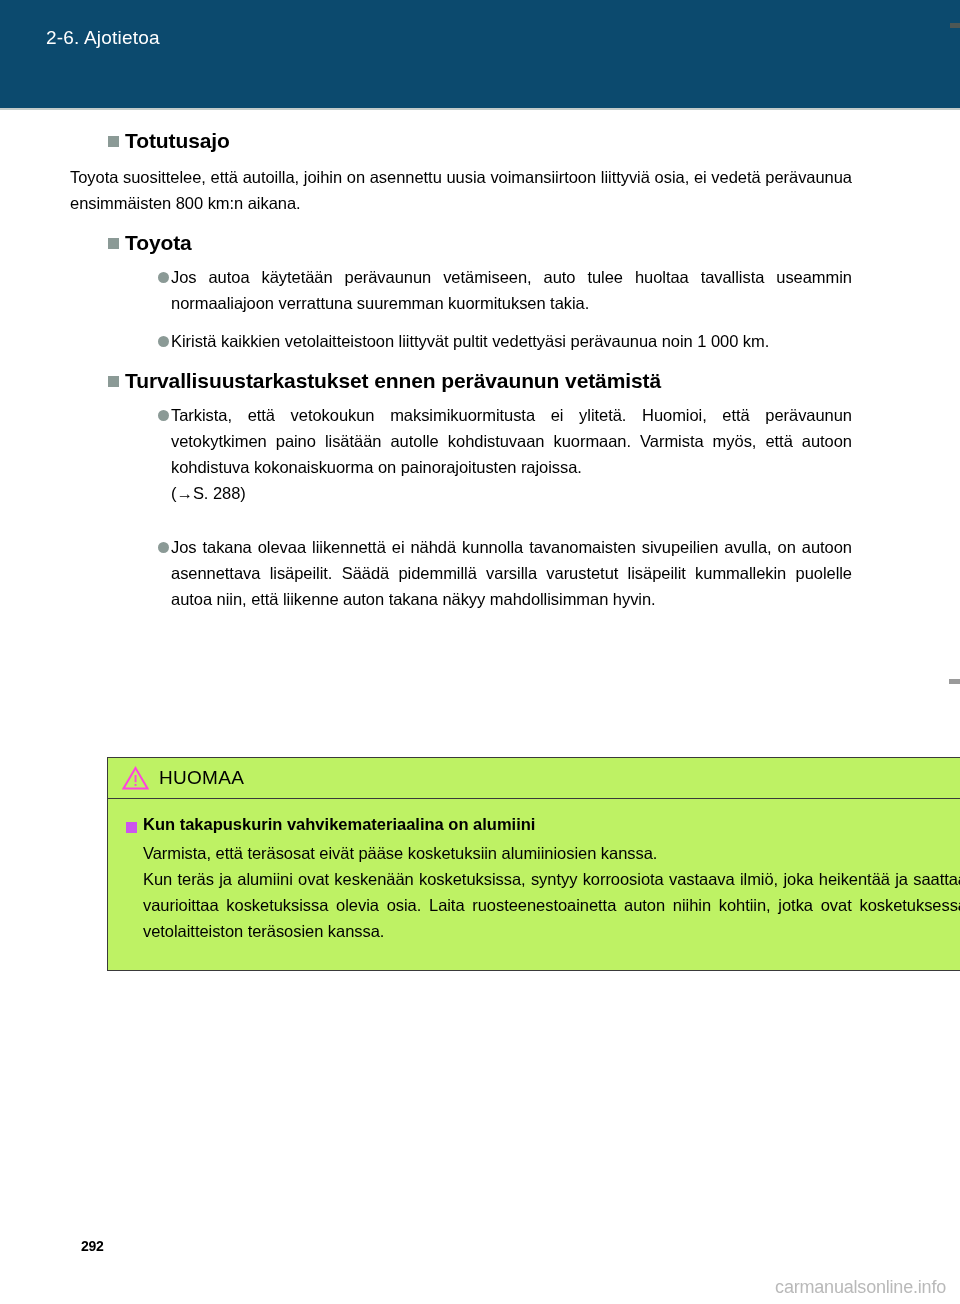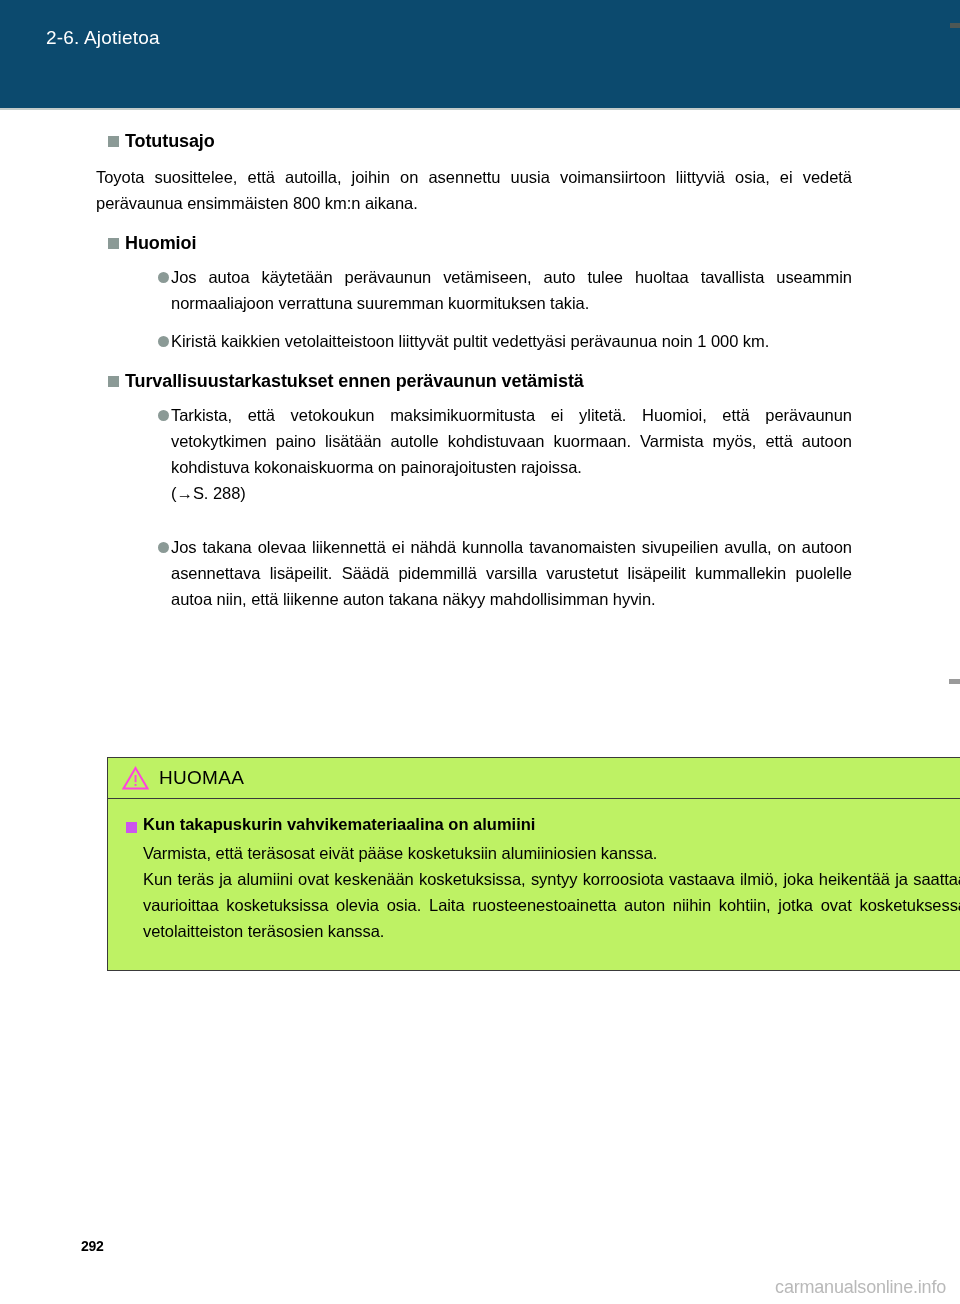--- a/index.html
+++ b/index.html
@@ -68,28 +68,28 @@
   }
   .sq-bullet {
     width: 11px;
     height: 11px;
     background: #8b9a96;
     flex: 0 0 auto;
     margin-top: 6px;
     margin-right: 6px;
   }
   .section-head-text {
-    font-size: 18px;
+    font-size: 21px;
     font-weight: bold;
     line-height: 22px;
     letter-spacing: -0.1px;
   }
 
   .para {
-    padding: 0 108px 0 96px;
+    padding: 0 108px 0 70px;
     font-size: 16.5px;
     line-height: 26px;
     text-align: justify;
     text-justify: inter-word;
     letter-spacing: -0.05px;
   }
 
   .bullet-item {
     display: flex;
     align-items: flex-start;
@@ -223,21 +223,21 @@
     <span class="sq-bullet"></span>
     <span class="section-head-text">Totutusajo</span>
   </div>
   <div class="gap-12"></div>
   <div class="para">Toyota suosittelee, että autoilla, joihin on asennettu uusia voimansiirtoon liittyviä osia, ei vedetä perävaunua ensimmäisten 800 km:n aikana.</div>
 
   <div class="gap-16"></div>
 
   <div class="section-head">
     <span class="sq-bullet"></span>
-    <span class="section-head-text">Huomioi</span>
+    <span class="section-head-text">Toyota</span>
   </div>
   <div class="gap-10"></div>
   <div class="bullet-item">
     <span class="dot-bullet"></span>
     <span class="bullet-text">Jos autoa käytetään perävaunun vetämiseen, auto tulee huoltaa tavallista useammin normaaliajoon verrattuna suuremman kuormituksen takia.</span>
   </div>
   <div class="gap-12"></div>
   <div class="bullet-item">
     <span class="dot-bullet"></span>
     <span class="bullet-text">Kiristä kaikkien vetolaitteistoon liittyvät pultit vedettyäsi perävaunua noin 1 000 km.</span>

